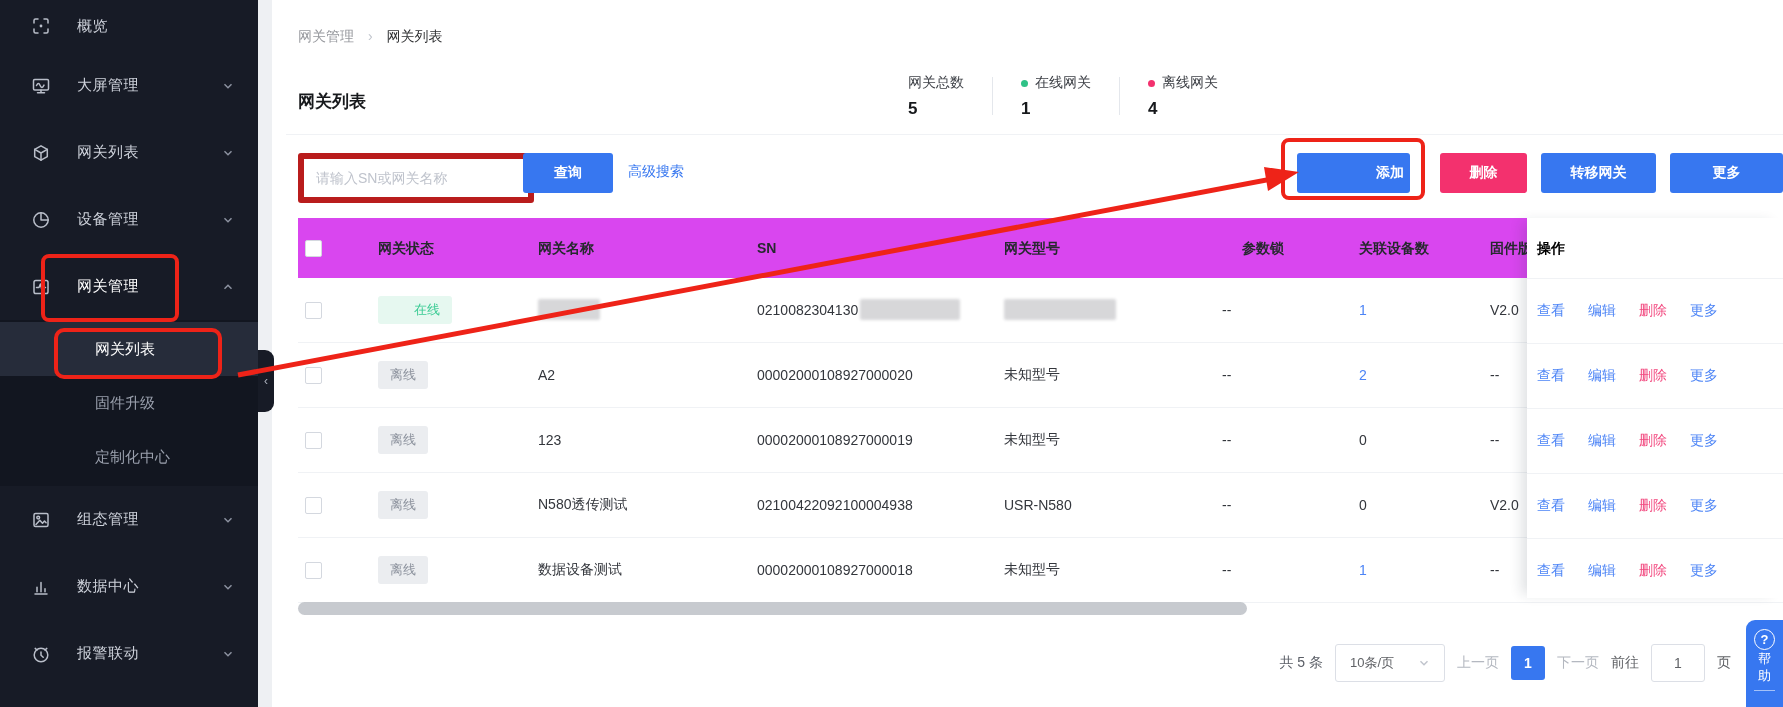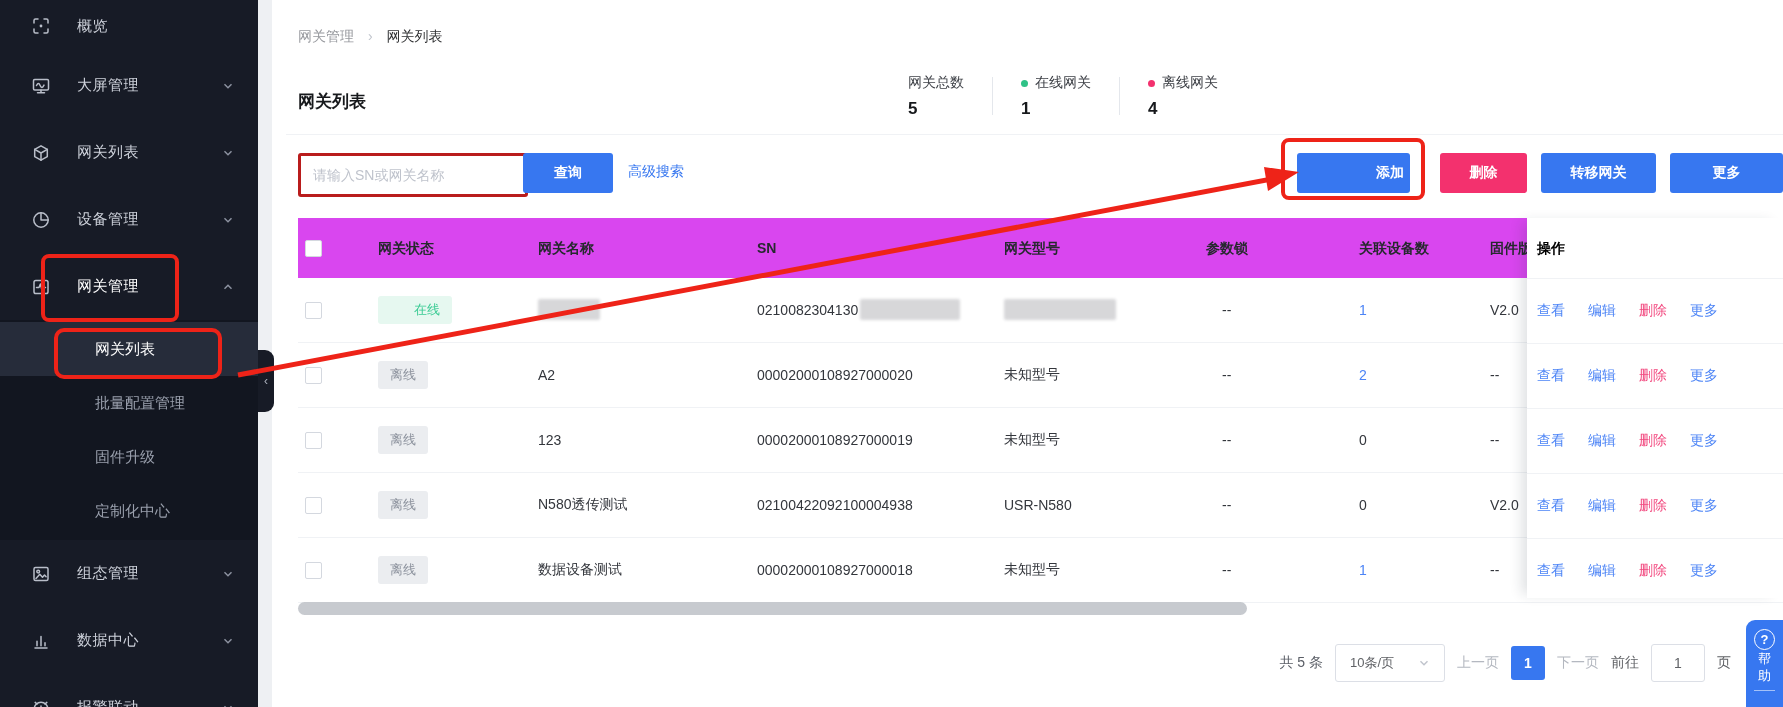--- a/index.html
+++ b/index.html
@@ -36,21 +36,21 @@
   .stat{padding:0 28px;}
   .stat-label{font-size:14px;color:#3c3f45;display:flex;align-items:center;}
   .stat-value{font-size:17px;font-weight:bold;color:#17191c;margin-top:7px;}
   .stat-div{width:1px;height:38px;background:#e4e7ec;margin-top:3px;}
   .dot{width:7px;height:7px;border-radius:50%;display:inline-block;margin-right:7px;}
   .dot.on{background:var(--online);}
   .dot.off{background:var(--offline);}
 
   
   .toolbar{position:absolute;left:0;right:0;top:153px;height:40px;}
-  .search-input{position:absolute;left:26px;top:0;width:200px;height:38px;border:3px solid #b91c1c;border-radius:3px;
+  .search-input{position:absolute;left:26px;top:0;width:200px;height:38px;border:6px solid #b91c1c;border-radius:3px;
        padding:0 12px;font-size:14px;color:#303133;outline:none;font-family:inherit;}
   .search-input::placeholder{color:#bfc3cc;}
   .btn{position:absolute;top:0;height:40px;border:none;border-radius:3px;color:#fff;font-size:14px;
        font-family:inherit;cursor:pointer;font-weight:bold;}
   .btn.primary{background:var(--primary);}
   .btn.danger{background:var(--danger);}
   .link-adv{position:absolute;left:356px;top:10px;color:var(--primary);font-weight:normal;cursor:pointer;}
 
   
   .thead{position:absolute;left:26px;right:0;top:218px;height:60px;background:#d946ef;}
@@ -163,21 +163,20 @@
               <polyline points="5.5,10.5 8,10.5 9.4,7 11,13.2 12.4,10.5 14.5,10.5"></polyline>
             </svg>
           </span>
           <span class="s-label">网关管理</span>
           <svg class="chev up" width="12" height="12" viewBox="0 0 12 12">
             <polyline points="2.5,4.2 6,7.8 9.5,4.2" fill="none" stroke="currentColor" stroke-width="1.4"></polyline>
           </svg>
         </div>
         <div class="submenu">
           <div class="sub-item active">网关列表</div>
-          <div class="sub-item">批量配置管理</div>
           <div class="sub-item">固件升级</div>
           <div class="sub-item">定制化中心</div>
         </div>
         <div class="side-item">
           <span class="s-icon">
             <svg width="20" height="20" viewBox="0 0 20 20" fill="none" stroke="currentColor" stroke-width="1.5" stroke-linecap="round" stroke-linejoin="round">
               <rect x="3" y="3.5" width="14" height="13" rx="1.5"></rect>
               <circle cx="7.2" cy="7.6" r="1.4"></circle>
               <path d="M5 14.5l3.8-4.2 2.7 3 2-2.3 1.6 1.8"></path>
             </svg>
@@ -259,21 +258,21 @@
       <button class="btn primary" style="left:1269px;width:115px;">转移网关</button>
       <button class="btn primary" style="left:1398px;width:113px;">更多</button>
     </div>
 
     <div class="thead" id="thead">
         <span class="cbx" style="position:absolute;left:7px;top:22px;"></span>
         <div class="th" style="left: 80px;">网关状态</div>
         <div class="th" style="left: 240px;">网关名称</div>
         <div class="th" style="left: 459px;">SN</div>
         <div class="th" style="left: 706px;">网关型号</div>
-        <div class="th" style="left: 908px;">参数锁</div>
+        <div class="th" style="left: 944px;">参数锁</div>
         <div class="th" style="left: 1061px;">关联设备数</div>
         <div class="th fw-clip" style="left: 1192px;">固件版本</div>
       </div>
     <div class="tbody" id="tbody">
         <div class="trow">
           <span class="cbx" style="position:absolute;left:7px;top:24px;"></span>
           <div class="cell" style="left:80px">
             <span class="badge on">在线</span>
           </div>
           <div class="cell" style="left:240px">

